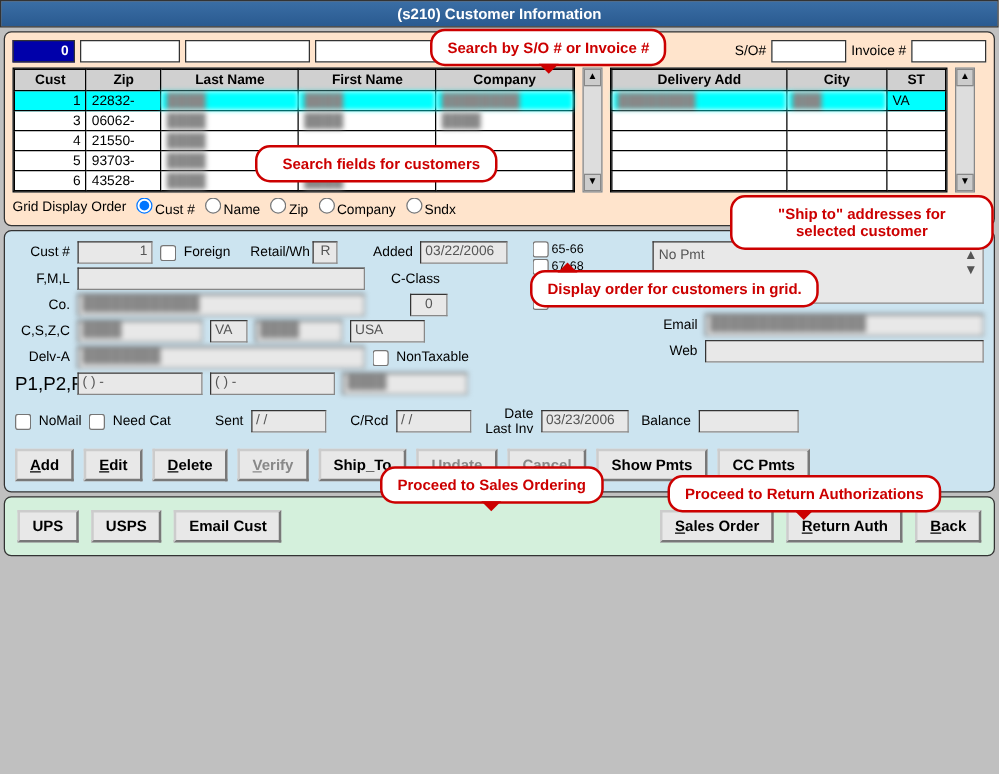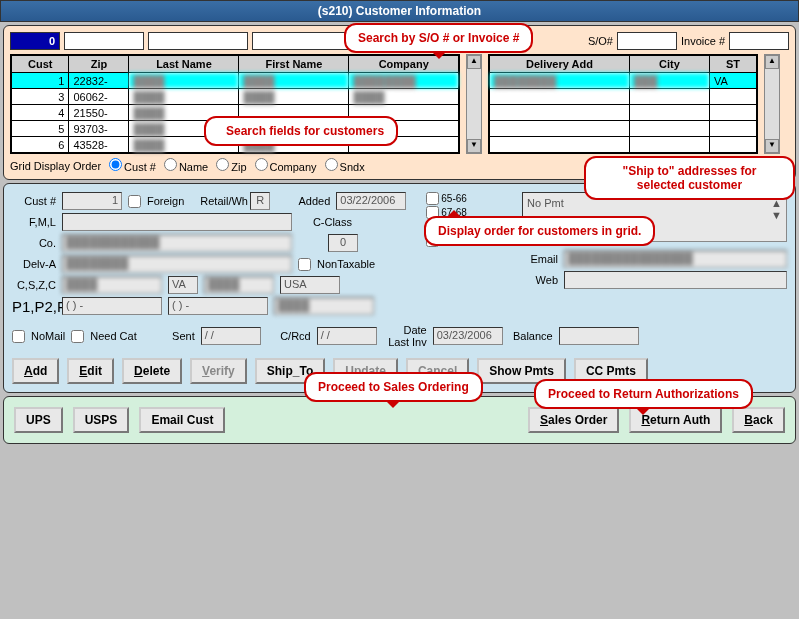--- a/index.html
+++ b/index.html
@@ -195,31 +195,31 @@
         <span class="lbl">F,M,L</span>
         <div class="sunken" style="width:230px"></div>
         <span class="lbl" style="margin-left:10px">C-Class</span>
       </div>
       <div class="formrow">
         <span class="lbl">Co.</span>
         <div class="sunken blur" style="width:230px">████████████</div>
         <div class="sunken" style="width:30px;text-align:center;margin-left:30px">0</div>
       </div>
       <div class="formrow">
-        <span class="lbl">Delv-A</span>
-        <div class="sunken blur" style="width:230px">████████</div>
-        <input type="checkbox" style="">
-          <span>NonTaxable</span>
-      </div>
-      <div class="formrow">
         <span class="lbl">C,S,Z,C</span>
         <div class="sunken blur" style="width:100px">████</div>
         <div class="sunken" style="width:30px">VA</div>
         <div class="sunken blur" style="width:70px">████</div>
         <div class="sunken" style="width:60px">USA</div>
+      </div>
+      <div class="formrow">
+        <span class="lbl">Delv-A</span>
+        <div class="sunken blur" style="width:230px">████████</div>
+        <input type="checkbox" style="">
+          <span>NonTaxable</span>
       </div>
       <div class="formrow">
         <span class="lbl" style="font-size:15px">P1,P2,Fx</span>
         <div class="sunken" style="width:100px">(    )     -</div>
         <div class="sunken" style="width:100px">(    )     -</div>
         <div class="sunken blur" style="width:100px">████</div>
       </div>
     </div>
     <div style="width:80px">
       <div class="cclass-box">

